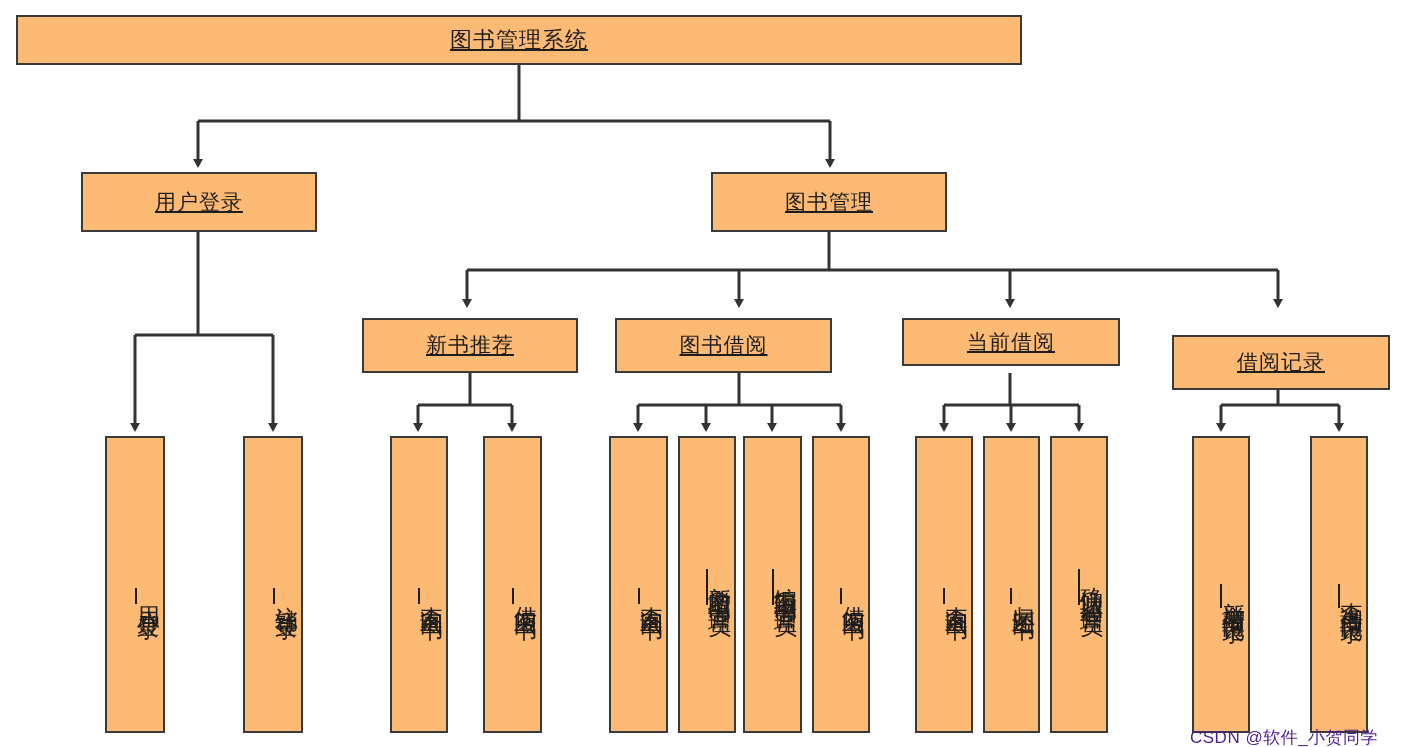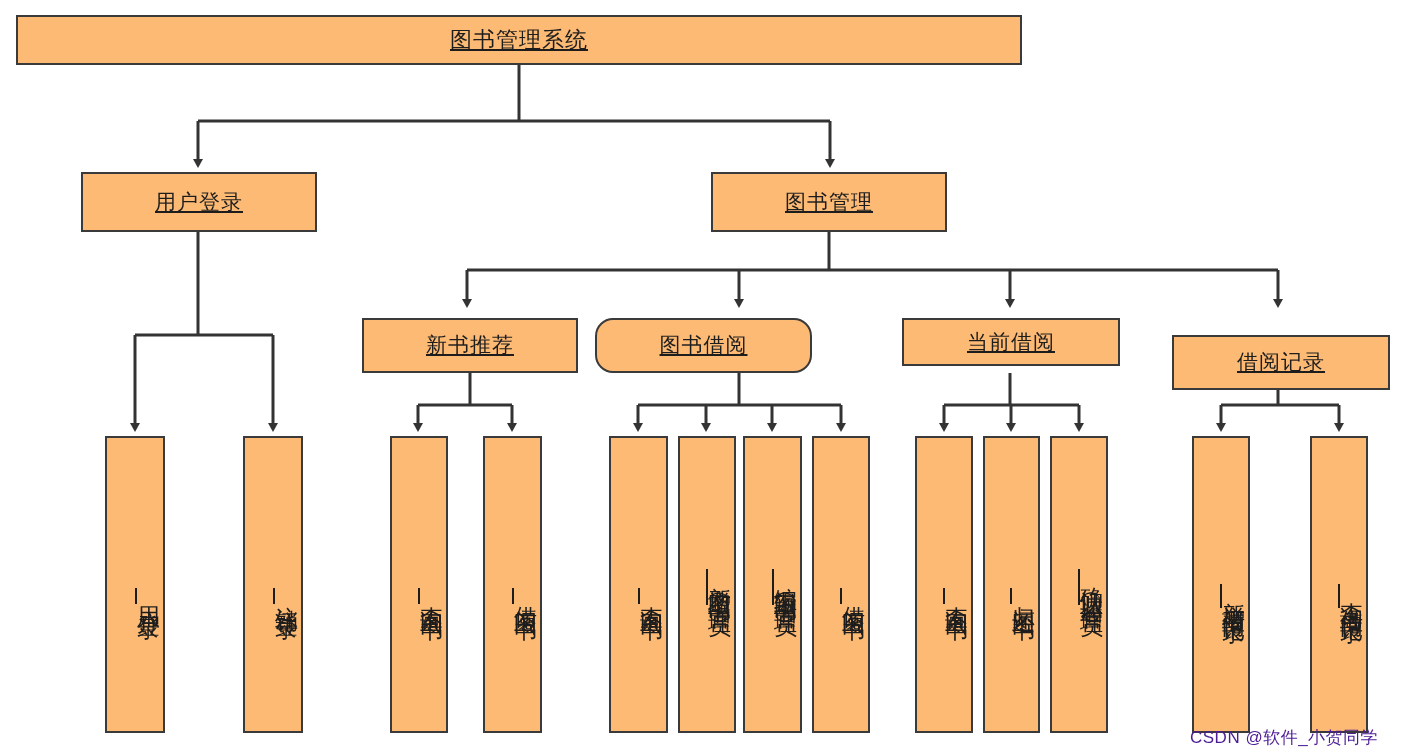--- a/index.html
+++ b/index.html
@@ -126,21 +126,21 @@
   <div class="node" style="left:81px;top:172px;width:236px;height:60px;">
     <span class="label">用户登录</span>
   </div>
   <div class="node" style="left:711px;top:172px;width:236px;height:60px;">
     <span class="label">图书管理</span>
   </div>
 
   <div class="node" style="left:362px;top:318px;width:216px;height:55px;">
     <span class="label">新书推荐</span>
   </div>
-  <div class="node" style="left:595px;top:318px;width:217px;height:55px;border-radius:18px;">
+  <div class="node" style="left:615px;top:318px;width:217px;height:55px;">
     <span class="label">图书借阅</span>
   </div>
   <div class="node" style="left:902px;top:318px;width:218px;height:48px;">
     <span class="label">当前借阅</span>
   </div>
   <div class="node" style="left:1172px;top:335px;width:218px;height:55px;">
     <span class="label">借阅记录</span>
   </div>
 
   <div class="node leaf" style="left:105px;top:436px;width:60px;height:297px;">

